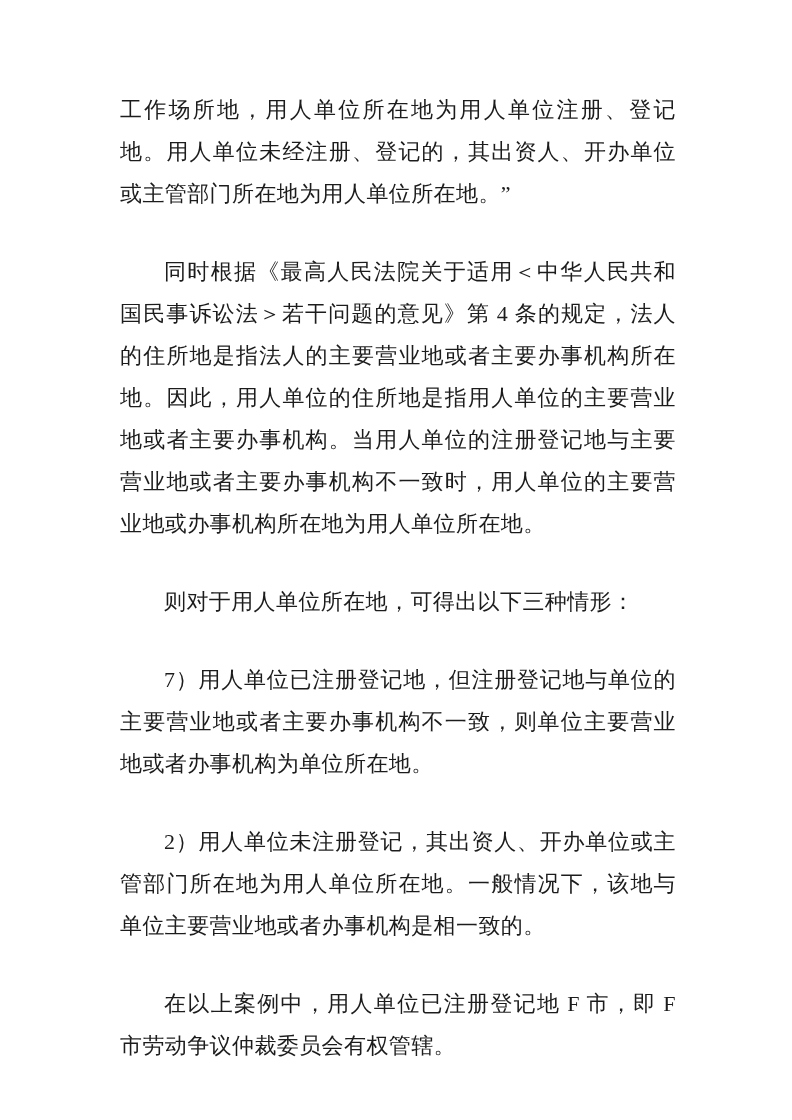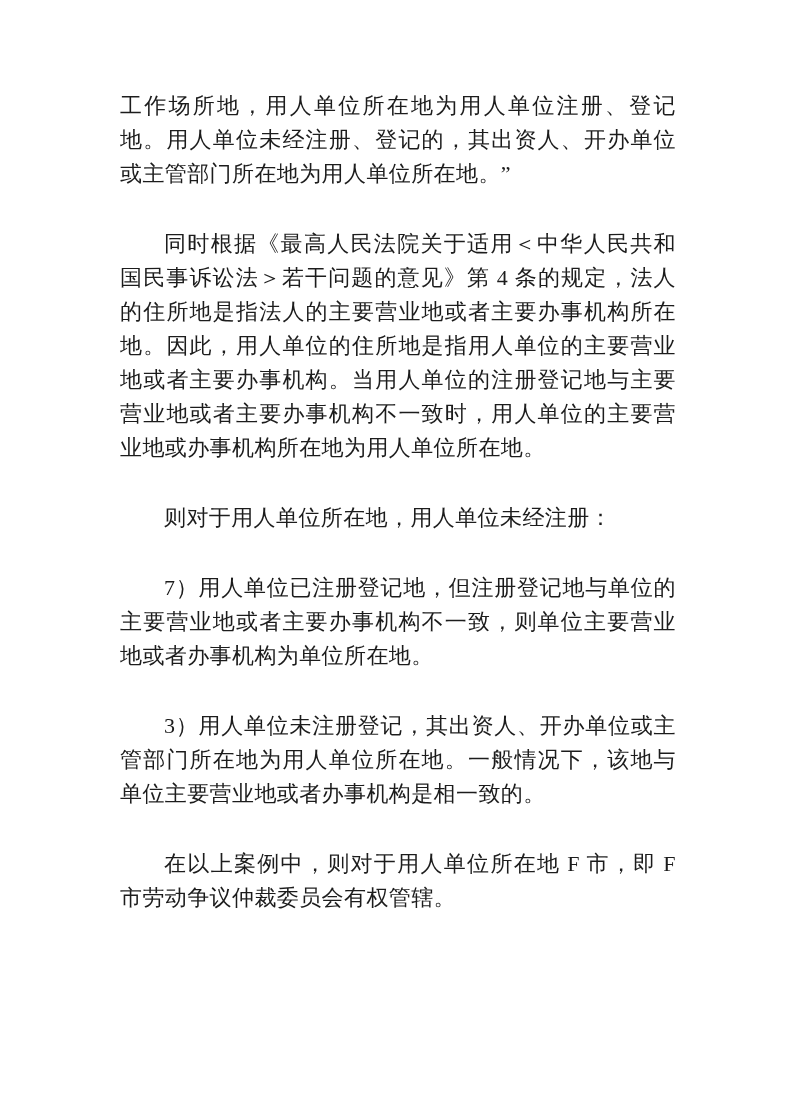--- a/index.html
+++ b/index.html
@@ -14,21 +14,21 @@
     background: #ffffff;
     overflow: hidden;
   }
   .content {
     position: absolute;
     left: 120px;
     top: 89px;
     width: 556px;
     font-family: "Liberation Serif", "DejaVu Serif", serif;
     font-size: 22px;
-    line-height: 34px;
+    line-height: 42px;
     color: #1c1c1c;
     text-align: justify;
     text-justify: inter-ideograph;
     letter-spacing: 0.4px;
   }
   .para {
     margin: 0;
     padding: 0;
   }
   .para.indent {
@@ -36,18 +36,18 @@
     margin-top: 36px;
   }
 </style>
 </head>
 <body>
 
 <div class="page">
   <div class="content" style="color: rgb(28, 28, 28);">
       <p class="para">工作场所地，用人单位所在地为用人单位注册、登记地。用人单位未经注册、登记的，其出资人、开办单位或主管部门所在地为用人单位所在地。”</p>
       <p class="para indent">同时根据《最高人民法院关于适用＜中华人民共和国民事诉讼法＞若干问题的意见》第 4 条的规定，法人的住所地是指法人的主要营业地或者主要办事机构所在地。因此，用人单位的住所地是指用人单位的主要营业地或者主要办事机构。当用人单位的注册登记地与主要营业地或者主要办事机构不一致时，用人单位的主要营业地或办事机构所在地为用人单位所在地。</p>
-      <p class="para indent">则对于用人单位所在地，用人单位未经注册：</p>
+      <p class="para indent">则对于用人单位所在地，可得出以下三种情形：</p>
       <p class="para indent">7）用人单位已注册登记地，但注册登记地与单位的主要营业地或者主要办事机构不一致，则单位主要营业地或者办事机构为单位所在地。</p>
-      <p class="para indent">3）用人单位未注册登记，其出资人、开办单位或主管部门所在地为用人单位所在地。一般情况下，该地与单位主要营业地或者办事机构是相一致的。</p>
-      <p class="para indent">在以上案例中，则对于用人单位所在地 F 市，即 F 市劳动争议仲裁委员会有权管辖。</p>
+      <p class="para indent">2）用人单位未注册登记，其出资人、开办单位或主管部门所在地为用人单位所在地。一般情况下，该地与单位主要营业地或者办事机构是相一致的。</p>
+      <p class="para indent">在以上案例中，用人单位已注册登记地 F 市，即 F 市劳动争议仲裁委员会有权管辖。</p>
     </div>
 </div>
 
 </body></html>

